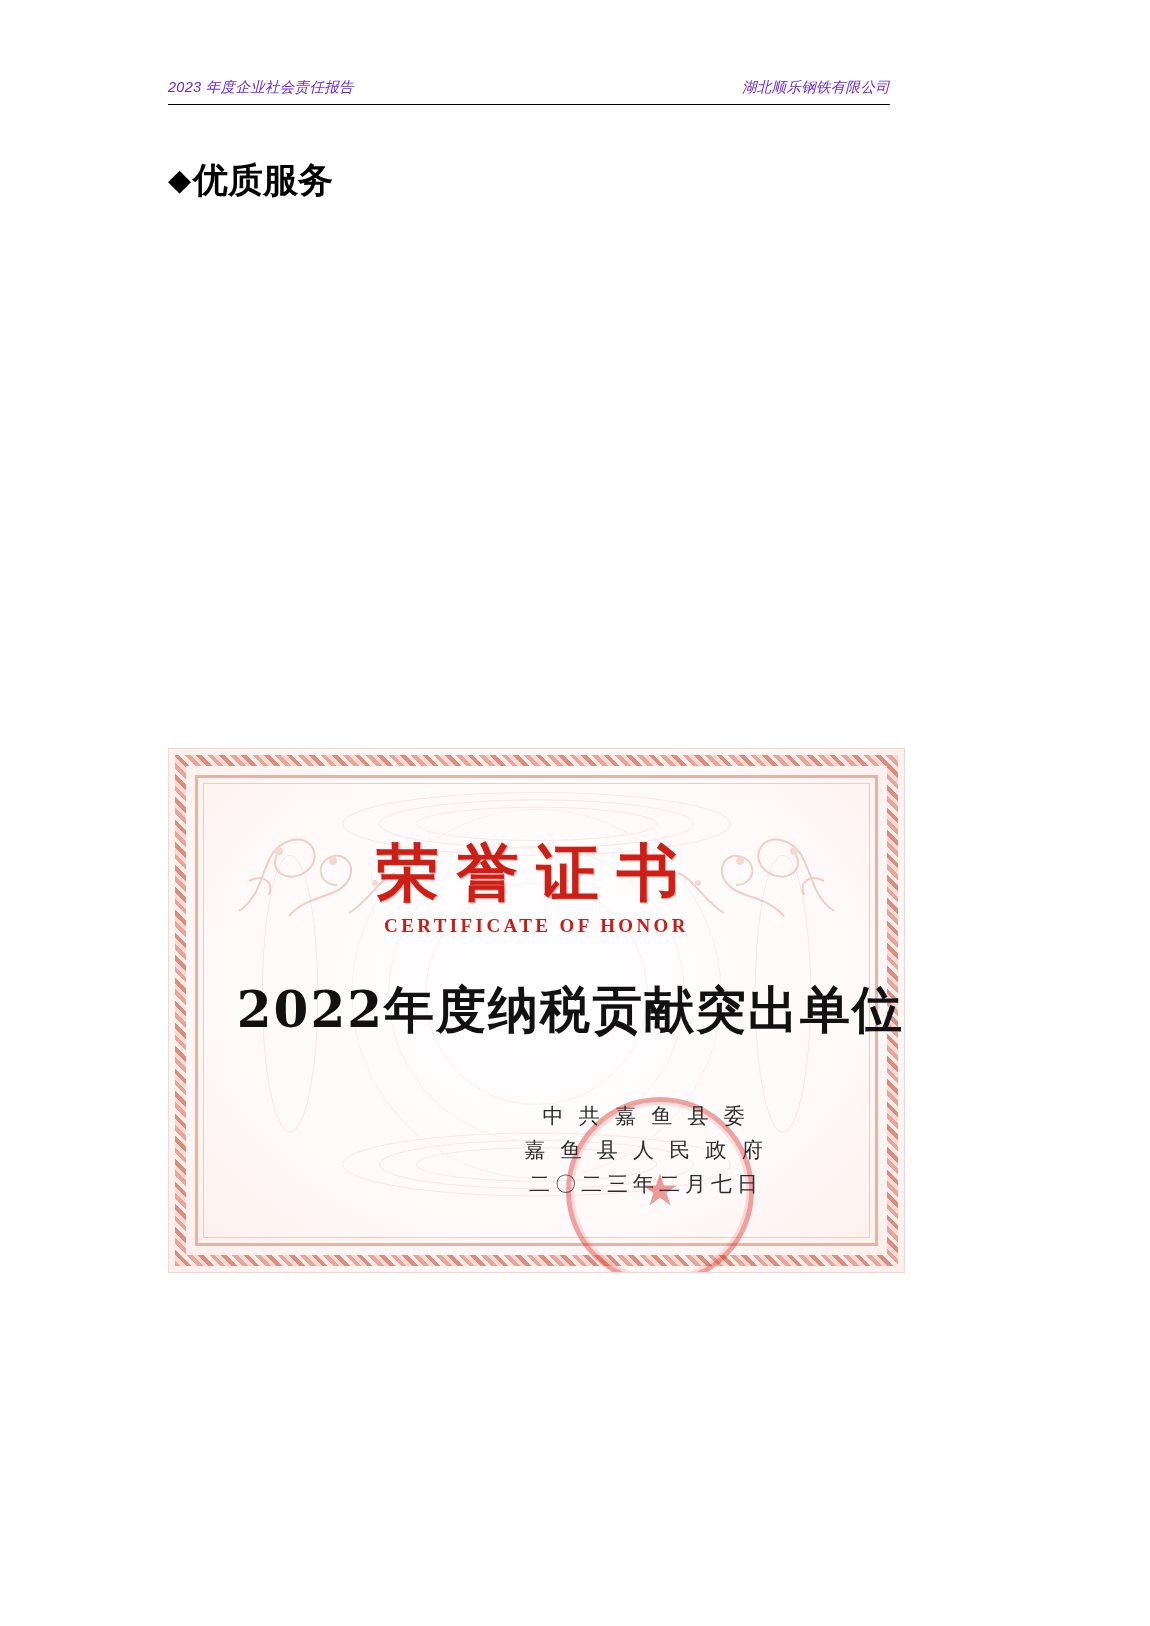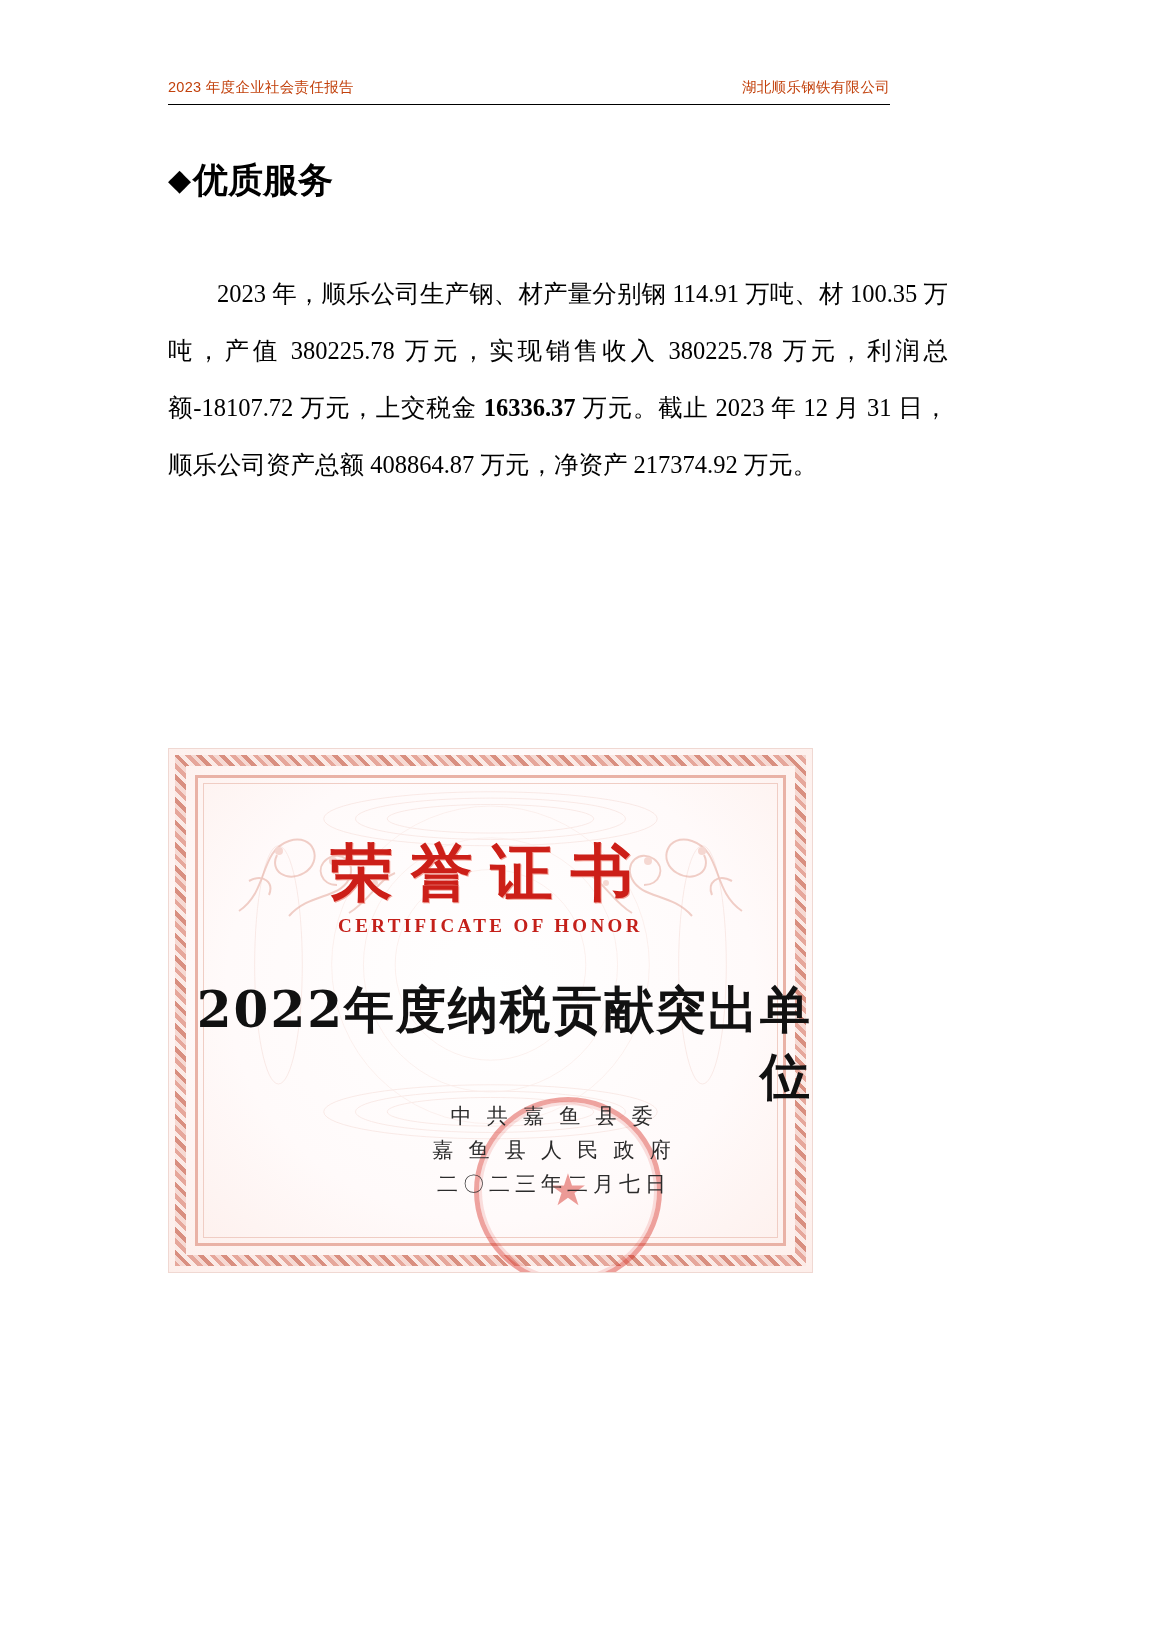--- a/index.html
+++ b/index.html
@@ -24,21 +24,22 @@
     position: absolute;
     left: 168px;
     top: 78px;
     width: 722px;
     display: flex;
     justify-content: space-between;
     align-items: center;
     font-size: 14.5px;
     font-family: "Liberation Sans", sans-serif;
     letter-spacing: 0.3px;
-    color: #c2410c;
+    color: #6d28d9;
+    font-style: italic;
   }
   .header-rule {
     position: absolute;
     left: 168px;
     top: 104px;
     width: 722px;
     height: 1px;
     background: #000;
   }
   
@@ -69,21 +70,21 @@
   .p1 { top: 240px; }
   .p2 { top: 466px; }
   .indent { display: inline-block; width: 49px; }
   .bold { font-weight: bold; }
 
   
   .cert-wrap {
     position: absolute;
     left: 168px;
     top: 748px;
-    width: 645px;
+    width: 737px;
     height: 525px;
   }
   .cert {
     position: absolute;
     inset: 0;
     background:
       radial-gradient(ellipse at 50% 45%, #ffffff 0%, #fffafa 58%, #fdeeea 100%);
     border: 1px solid #f0d8d2;
     overflow: hidden;
   }
@@ -208,23 +209,20 @@
   <div class="header">
     <span>2023 年度企业社会责任报告</span>
     <span>湖北顺乐钢铁有限公司</span>
   </div>
   <div class="header-rule"></div>
 
   <h1 class="section-heading">
     <span class="bullet">◆</span><span>优质服务</span>
   </h1>
 
-  <p class="body-block p1">
-    <span class="indent"></span><span>2023 年，顺乐公司生产钢、材产量分别钢 114.91 万吨、材 100.35 万吨，产值 380225.78 万元，实现销售收入 380225.78 万元，利润总额-18107.72 万元，上交税金 </span><span class="bold">16336.37</span><span> 万元。截止 2023 年 12 月 31 日，顺乐公司资产总额 408864.87 万元，净资产 217374.92 万元。</span>
-  </p>
 
 
   <figure class="cert-wrap" style="margin:0">
     <div class="cert">
 
       <div class="cert-border-outer"></div>
       <div class="cert-border-mid"></div>
       <div class="cert-border-inner"></div>
 
       <svg class="cert-guilloche" viewBox="0 0 714 449" preserveAspectRatio="none">

